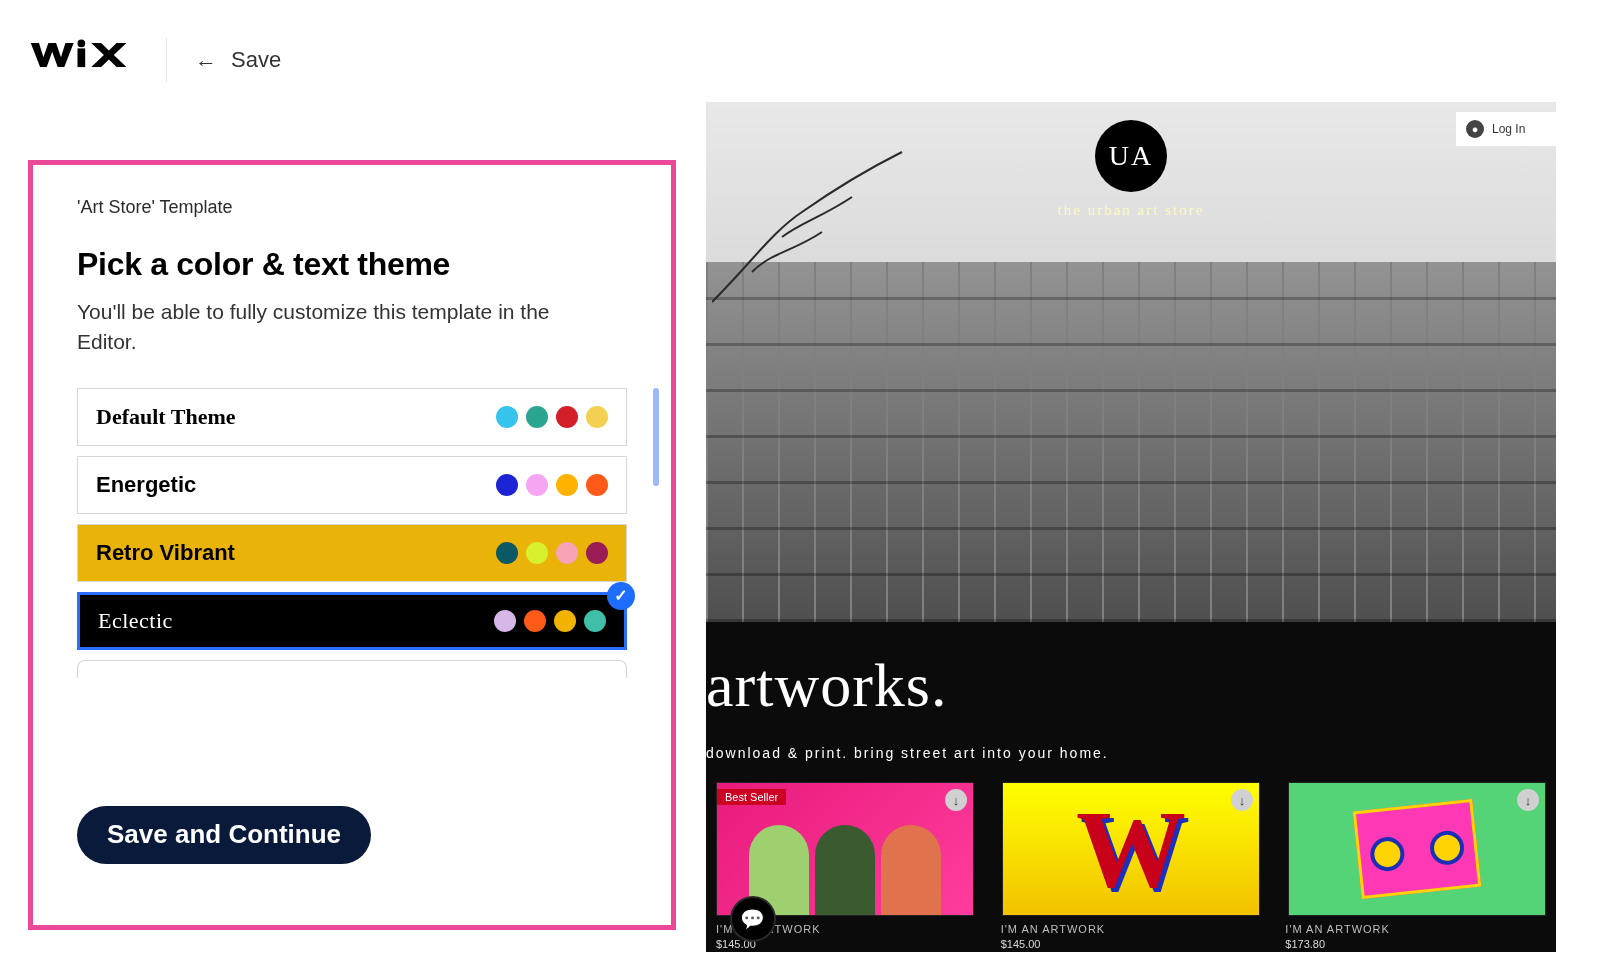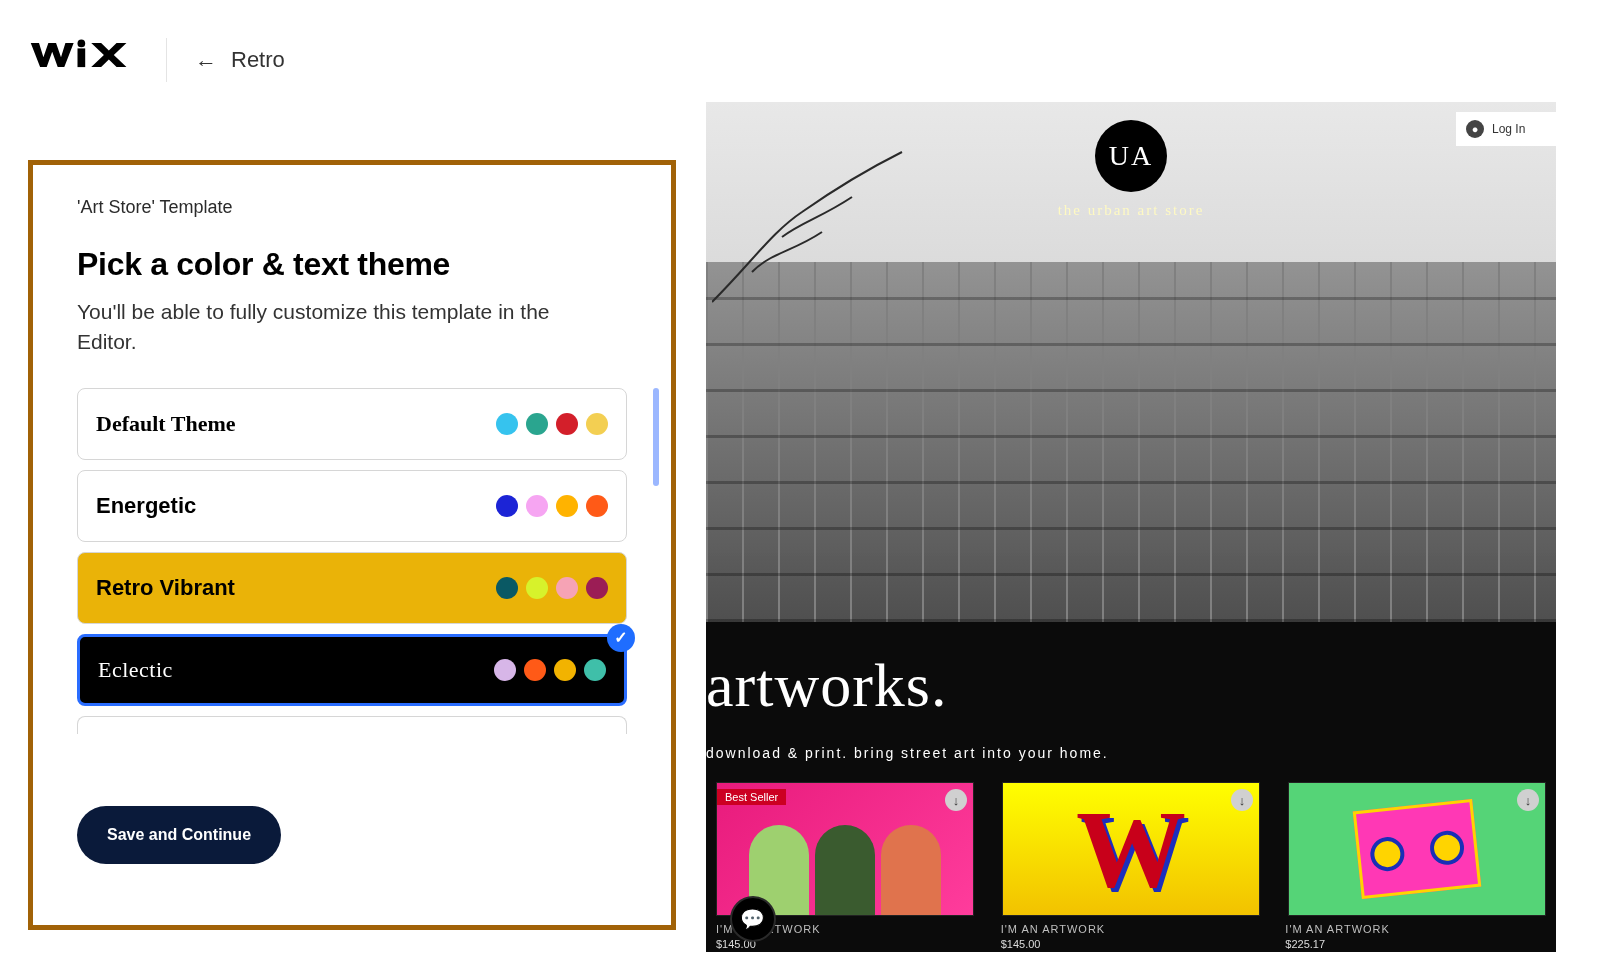--- a/index.html
+++ b/index.html
@@ -9,44 +9,44 @@
   
   .topbar{position:absolute;left:0;top:0;right:0;height:120px;display:flex;align-items:center;}
   .logo{margin-left:28px;font-size:48px;font-weight:900;letter-spacing:-3px;}
   .logo svg{height:46px;width:auto;}
   .vdiv{width:1px;height:44px;background:#e4e4e4;margin:0 28px;}
   .back{display:flex;align-items:center;gap:14px;cursor:pointer;color:#333;}
   .back-arrow{font-size:22px;}
   .back-label{font-size:22px;}
 
   
-  .panel{position:absolute;left:28px;top:160px;width:648px;height:770px;border:5px solid #a16207;background:#fff;padding:32px 44px 40px 44px;}
+  .panel{position:absolute;left:28px;top:160px;width:648px;height:770px;border:5px solid #ec4899;background:#fff;padding:32px 44px 40px 44px;}
   .breadcrumb{font-size:18px;color:#2b2b2b;font-weight:500;}
   .panel-title{font-size:32px;font-weight:800;margin-top:28px;letter-spacing:-0.3px;}
   .panel-sub{font-size:21px;color:#333;margin-top:14px;line-height:1.45;max-width:500px;}
 
   .themes-wrap{position:relative;margin-top:30px;height:380px;}
   .themes{display:flex;flex-direction:column;gap:10px;}
   .scrollbar{position:absolute;right:-32px;top:0;width:6px;height:98px;background:#9bb7ff;border-radius:3px;}
 
-  .theme{height:72px;border:1px solid #d6d6d6;border-radius:8px;display:flex;align-items:center;padding:0 18px;justify-content:space-between;background:#fff;cursor:pointer;}
+  .theme{height:58px;border:1px solid #d6d6d6;border-radius:0;display:flex;align-items:center;padding:0 18px;justify-content:space-between;background:#fff;cursor:pointer;}
   .theme.soft{background:#eab308;}
   .theme.selected{background:#000;color:#fff;border:3px solid #2a6dff;}
   .theme-name{font-size:22px;font-weight:700;}
   .theme-name.serif{font-family:"Times New Roman",serif;font-weight:600;}
   .theme-name.light{font-family:Helvetica,Arial,sans-serif;font-weight:400;}
   .theme.selected .theme-name{font-weight:300;font-family:"Times New Roman",serif;letter-spacing:0.5px;}
   .swatches{display:flex;gap:8px;}
   .sw{width:22px;height:22px;border-radius:50%;}
   .check-badge{position:absolute;right:-8px;top:-10px;width:28px;height:28px;border-radius:50%;background:#1f6dff;display:flex;align-items:center;justify-content:center;color:#fff;font-size:16px;font-weight:700;}
   .theme-sel-wrap{position:relative;}
 
   .theme.ghost{height:18px;border-top:1px solid #d6d6d6;border-left:1px solid #d6d6d6;border-right:1px solid #d6d6d6;border-bottom:none;border-radius:8px 8px 0 0;}
 
-  .save-btn{margin-top:38px;height:58px;padding:0 30px;border-radius:40px;background:#0a1a3a;color:#fff;font-size:16px;font-weight:700;border:none;display:inline-flex;align-items:center;cursor:pointer;}
+  .save-btn{margin-top:38px;height:58px;padding:0 30px;border-radius:40px;background:#0a1a3a;color:#fff;font-size:26px;font-weight:700;border:none;display:inline-flex;align-items:center;cursor:pointer;}
 
   
   .preview{position:absolute;left:706px;top:102px;width:850px;height:850px;background:#0b0b0b;overflow:hidden;}
   .prev-login{position:absolute;right:0;top:10px;width:100px;height:34px;background:#fff;display:flex;align-items:center;gap:8px;font-size:12px;color:#333;padding-left:10px;border-radius:0 0 0 0;}
   .avatar{width:18px;height:18px;border-radius:50%;background:#444;display:flex;align-items:center;justify-content:center;color:#fff;font-size:11px;}
   .hero{position:absolute;left:0;right:0;top:0;height:520px;background:linear-gradient(#e8e8e8,#bfbfbf);}
   .bldg{position:absolute;left:0;right:0;bottom:0;height:360px;background:repeating-linear-gradient(90deg,#8a8a8a 0 2px,transparent 2px 36px), linear-gradient(#9d9d9d,#5a5a5a);filter:contrast(1.1) brightness(0.92);}
   .bldg:before{content:"";position:absolute;inset:0;background:repeating-linear-gradient(0deg,rgba(0,0,0,0.25) 0 3px,transparent 3px 46px);} 
   .branch{position:absolute;left:6px;top:40px;width:200px;height:170px;}
 
@@ -93,21 +93,21 @@
           <path d="M5 8 L22 52 L34 52 L44 24 L54 52 L66 52 L83 8 L68 8 L60 34 L51 8 L37 8 L28 34 L20 8 Z"></path>
           <rect x="90" y="18" width="14" height="34"></rect>
           <circle cx="97" cy="9" r="7"></circle>
           <path d="M115 8 L138 30 L115 52 L133 52 L147 38 L161 52 L179 52 L156 30 L179 8 L161 8 L147 22 L133 8 Z"></path>
         </g>
       </svg>
   </div>
   <div class="vdiv"></div>
   <div class="back">
     <span class="back-arrow">←</span>
-    <span class="back-label">Retro</span>
+    <span class="back-label">Save</span>
   </div>
 </div>
 
 <div class="panel">
   <div class="breadcrumb">'Art Store' Template</div>
   <h1 class="panel-title">Pick a color &amp; text theme</h1>
   <p class="panel-sub">You'll be able to fully customize this template in the Editor.</p>
 
   <div class="themes-wrap">
     <div class="scrollbar"></div>
@@ -224,18 +224,18 @@
     <div class="cap">
       <div class="name">I'M AN ARTWORK</div>
       <div class="price">$145.00</div>
     </div>
     <div class="cap">
       <div class="name">I'M AN ARTWORK</div>
       <div class="price">$145.00</div>
     </div>
     <div class="cap">
       <div class="name">I'M AN ARTWORK</div>
-      <div class="price">$225.17</div>
+      <div class="price">$173.80</div>
     </div>
   </div>
 
   <div class="chat">💬</div>
 </div>
 
 </body></html>

